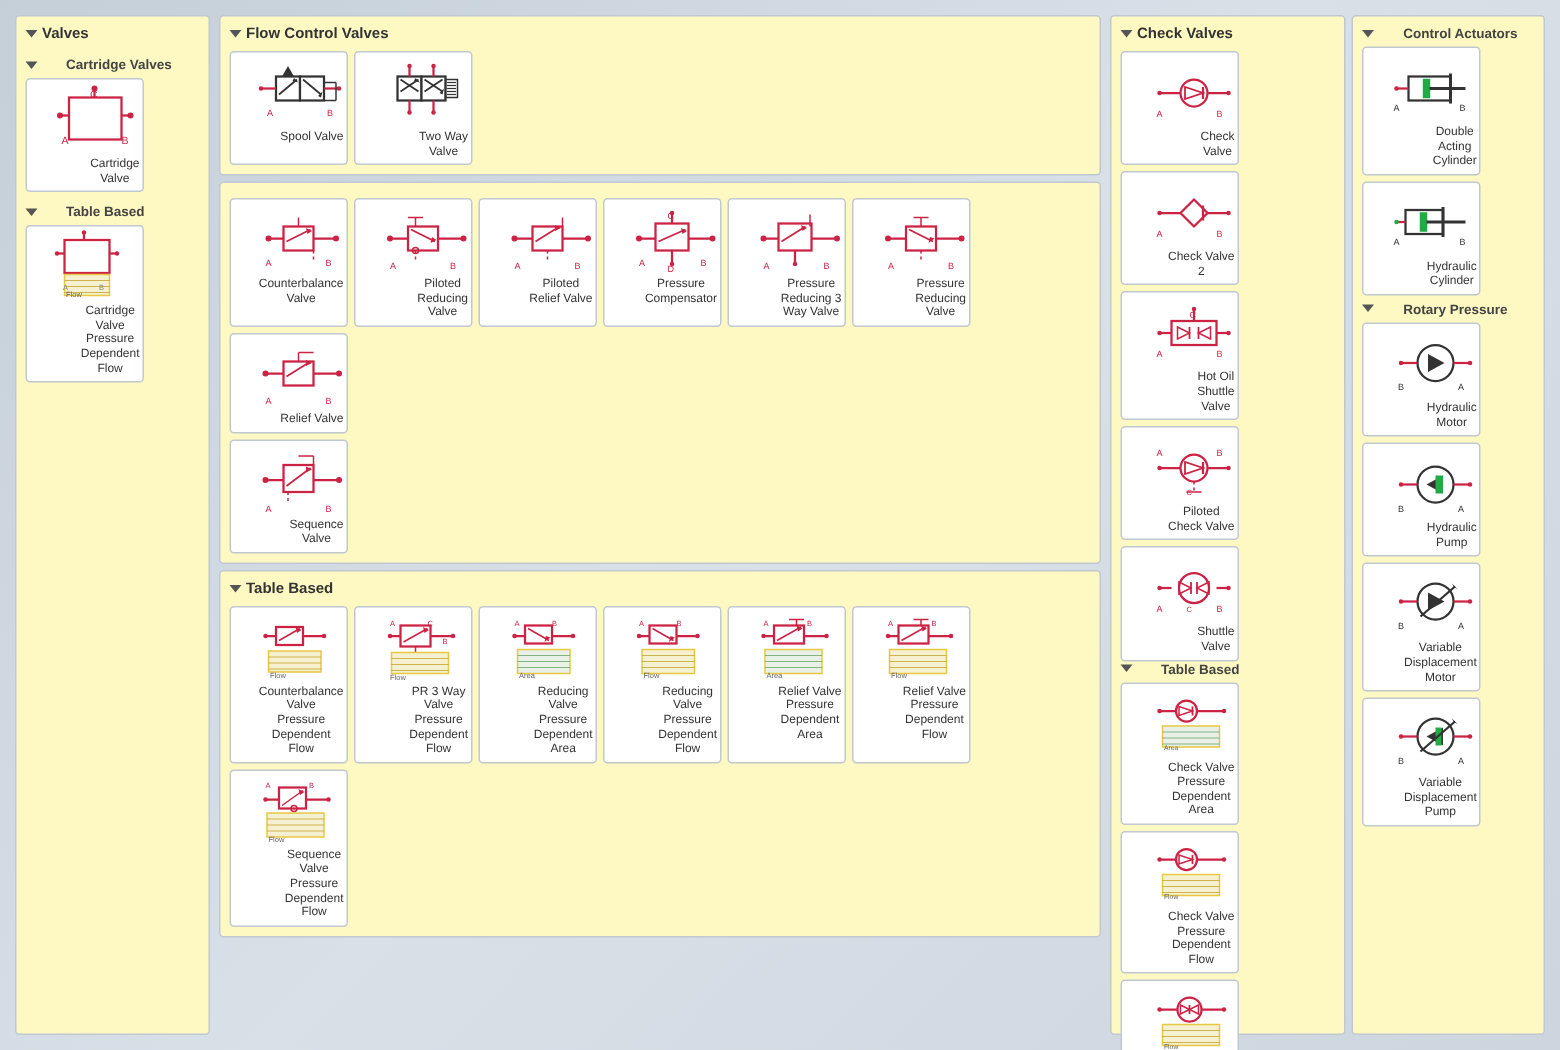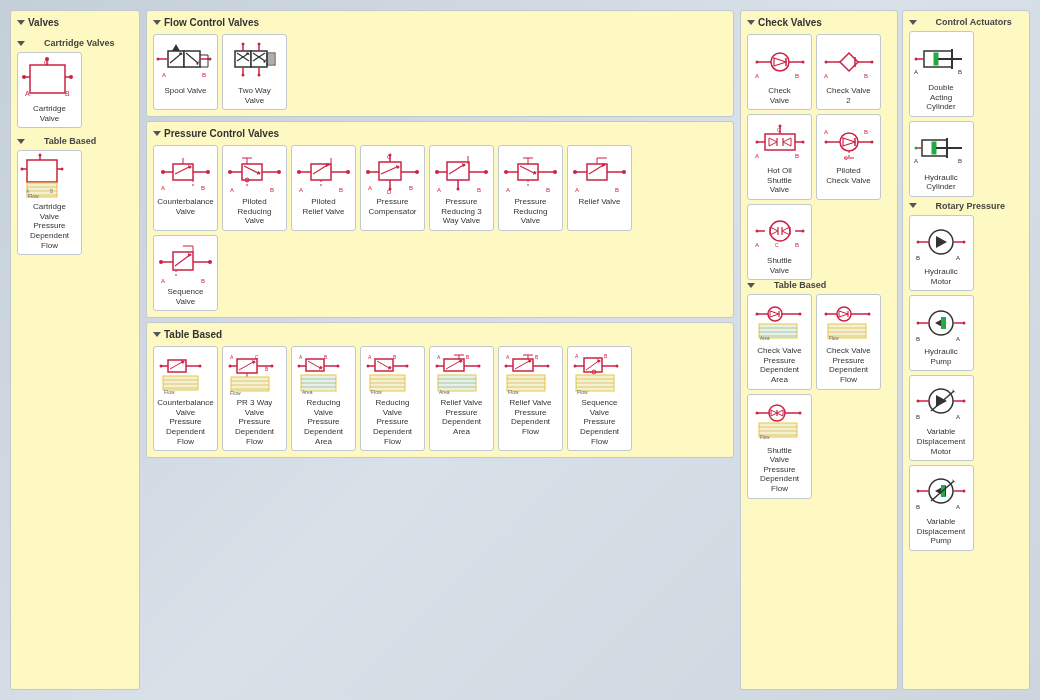--- a/index.html
+++ b/index.html
@@ -73,22 +73,22 @@
     
     .symbol-grid {
       display: flex;
       flex-wrap: wrap;
       gap: 4px;
       margin-top: 4px;
     }
     .symbol-box {
       display: flex;
       flex-direction: column;
-      align-items: center;
-      width: 65px;
+      align-items: flex-end;
+      width: 79px;
       background: white;
       border: 1px solid #c0c8d0;
       border-radius: 3px;
       padding: 4px 2px;
       cursor: pointer;
     }
     .symbol-img {
       width: 55px;
       height: 45px;
       display: flex;
@@ -259,24 +259,20 @@
               <line x1="41" y1="22" x2="47" y2="22" stroke="#333" stroke-width="0.8"></line>
               <line x1="41" y1="24" x2="47" y2="24" stroke="#333" stroke-width="0.8"></line>
             </svg>
           </div>
           <div class="symbol-label">Two Way<br>Valve</div>
         </div>
       </div>
     </div>
 
     <div class="panel">
-      <div class="panel-title">
-        <span class="triangle-down"></span>
-        <span>Pressure Control Valves</span>
-      </div>
       <div class="symbol-grid">
 
         <div class="symbol-box">
           <div class="symbol-img">
             <svg width="55" height="45" viewBox="0 0 55 45">
               <line x1="5" y1="22" x2="50" y2="22" stroke="#cc2244" stroke-width="1.5"></line>
               <circle cx="5" cy="22" r="2" fill="#cc2244"></circle>
               <circle cx="50" cy="22" r="2" fill="#cc2244"></circle>
 
               <rect x="15" y="14" width="20" height="16" stroke="#cc2244" stroke-width="1.5" fill="white"></rect>

